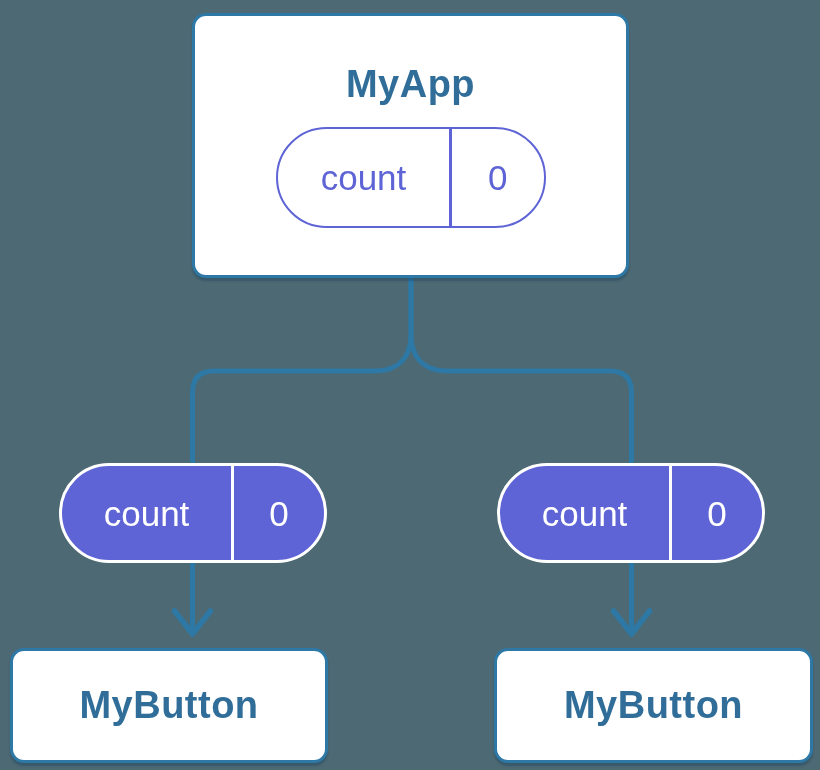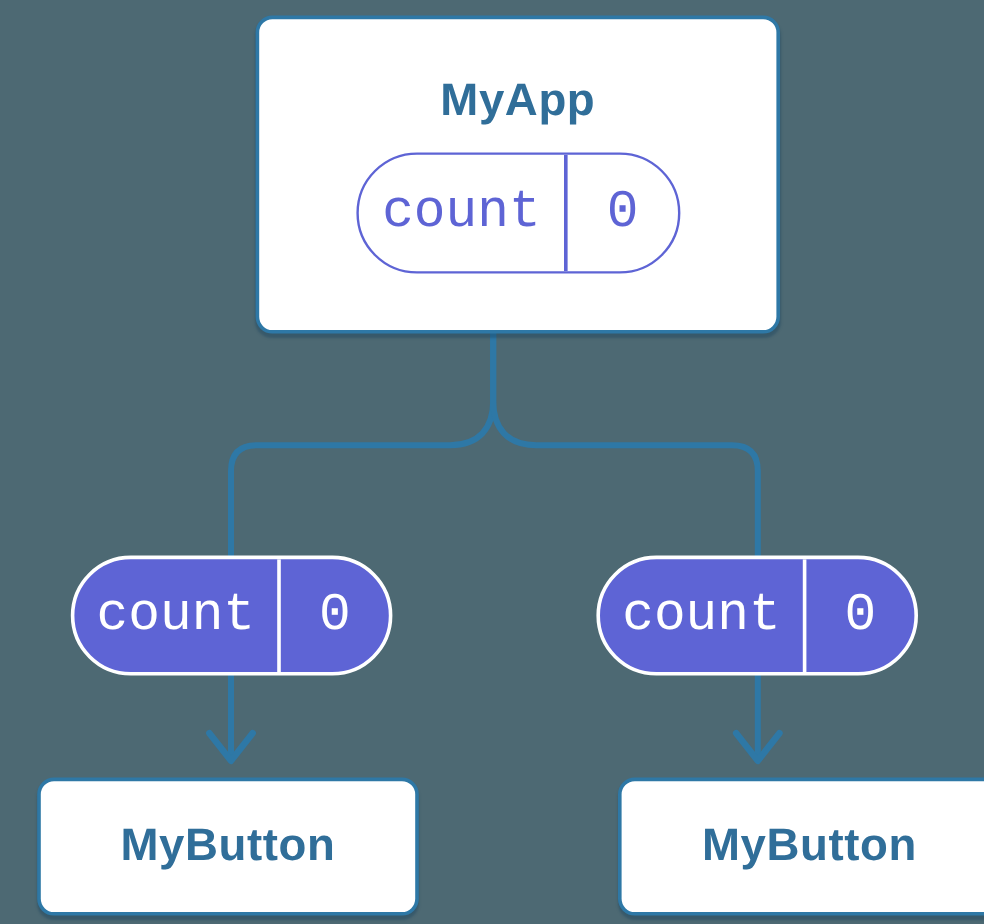--- a/index.html
+++ b/index.html
@@ -40,21 +40,20 @@
     position:absolute;
     background:var(--card-bg);
     border:3px solid var(--card-border);
     border-radius:14px;
     box-shadow:0 3px 2px rgba(21,62,92,0.38);
     display:flex;
     flex-direction:column;
     align-items:center;
     justify-content:center;
     z-index:1;
-    margin-left:21px;
   }
   .card-title{
     color:var(--title-text);
     font-size:38px;
     font-weight:bold;
     letter-spacing:0.5px;
     line-height:1.15;
     white-space:nowrap;
   }
   .root-card{
@@ -65,24 +64,23 @@
   .card-right{left:494px;top:648px;width:319px;height:115px;}
   .pill{
     display:flex;
     align-items:stretch;
     border-radius:60px;
     overflow:hidden;
     z-index:2;
   }
   .pill-name,.pill-value{
     display:flex;align-items:center;justify-content:center;
-    font-size:44px;
+    font-size:35px;
     font-weight:normal;
     line-height:1;
-    font-family:Liberation Mono, monospace;
   }
   .pill-name{flex:62 0 0;}
   .pill-value{flex:33 0 0;}
   .pill-divider{flex:0 0 3px;}
   .pill.outline{
     width:270px;height:101px;
     background:var(--card-bg);
     border:2.5px solid var(--purple);
     color:var(--purple);
   }

